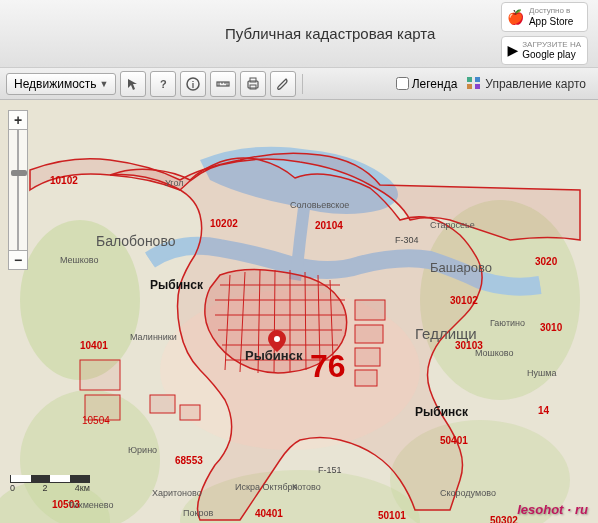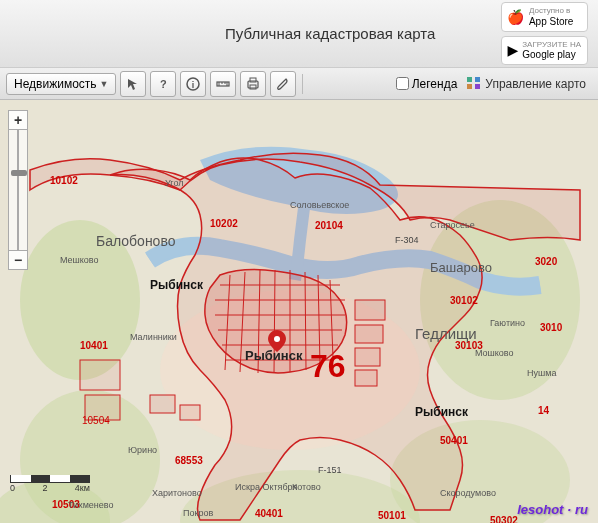--- a/index.html
+++ b/index.html
@@ -267,21 +267,21 @@
       color: #333;
       width: 80px;
     }
 
     
     .watermark {
       position: absolute;
       bottom: 6px;
       right: 10px;
       font-size: 13px;
-      color: #6d28d9;
+      color: #be185d;
       font-style: italic;
       font-weight: bold;
       z-index: 10;
       text-shadow: 1px 1px 2px rgba(0,0,0,0.3);
     }
 
     
     .map-label {
       position: absolute;
       font-size: 10px;

